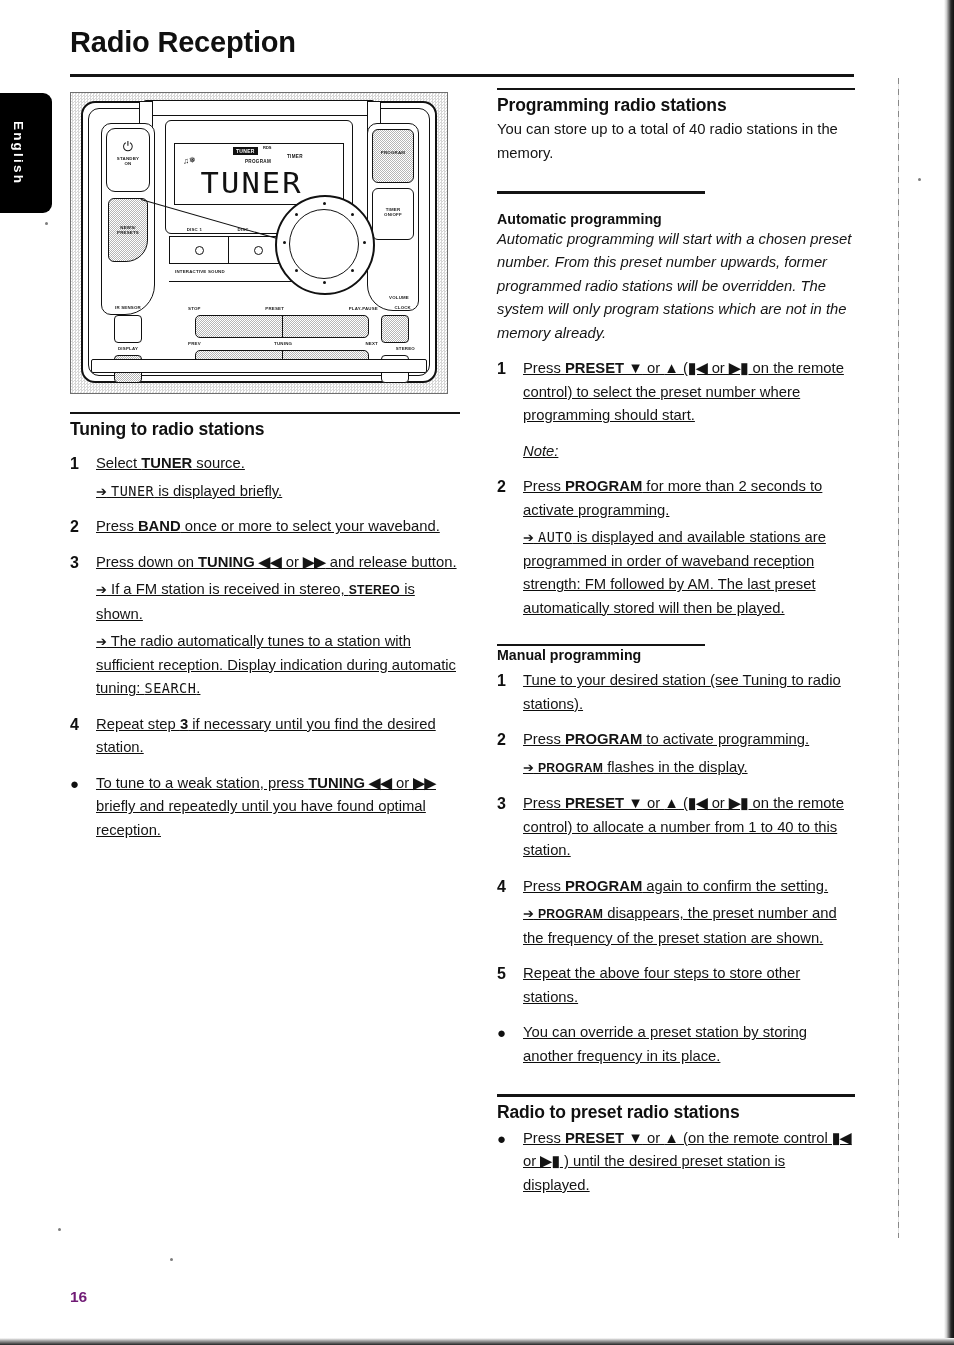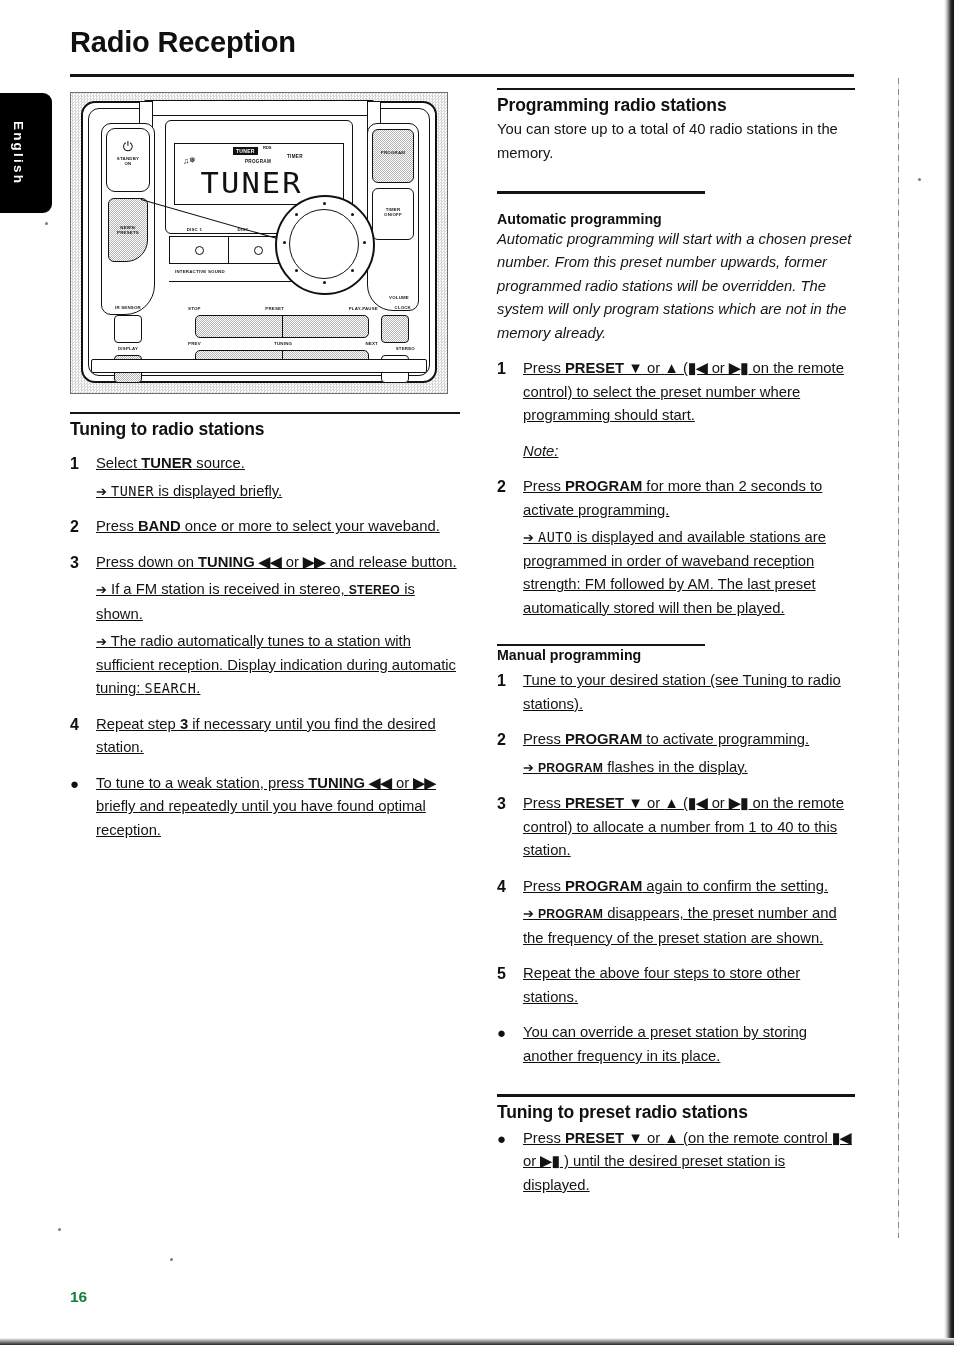--- a/index.html
+++ b/index.html
@@ -471,21 +471,21 @@
   .step .body { flex: 1; text-decoration: underline; }
   .arrow { font-size: 13px; }
   .tight { margin-top: 4px; }
 
   .page-num {
     position: absolute;
     left: 70px;
     top: 1288px;
     font-size: 15.5px;
     font-weight: bold;
-    color: #15803d;
+    color: #701a75;
   }
 </style>
 </head>
 <body>
 
 <div class="page">
 
   <div class="scan-right-edge"></div>
   <div class="scan-line"></div>
   <div class="scan-bottom-edge"></div>
@@ -737,21 +737,21 @@
       <div class="step">
         <div class="num bullet">●</div>
         <div class="body">
           <p>You can override a preset station by storing another frequency in its place.</p>
         </div>
       </div>
     </div>
 
     <div style="margin-top:26px;">
       <div class="rule-full"></div>
-      <h2 class="sec" style="margin-top:5px;">Tuning to preset radio stations</h2>
+      <h2 class="sec" style="margin-top:5px;">Radio to preset radio stations</h2>
 
       <div class="step" style="margin-top:4px;">
         <div class="num bullet">●</div>
         <div class="body">
           <p>Press <span class="b">PRESET ▼</span> or <span class="b">▲</span> (on the remote control <span class="b">▮◀</span> or <span class="b">▶▮</span> ) until the desired preset station is displayed.</p>
         </div>
       </div>
     </div>
   </div>
 

